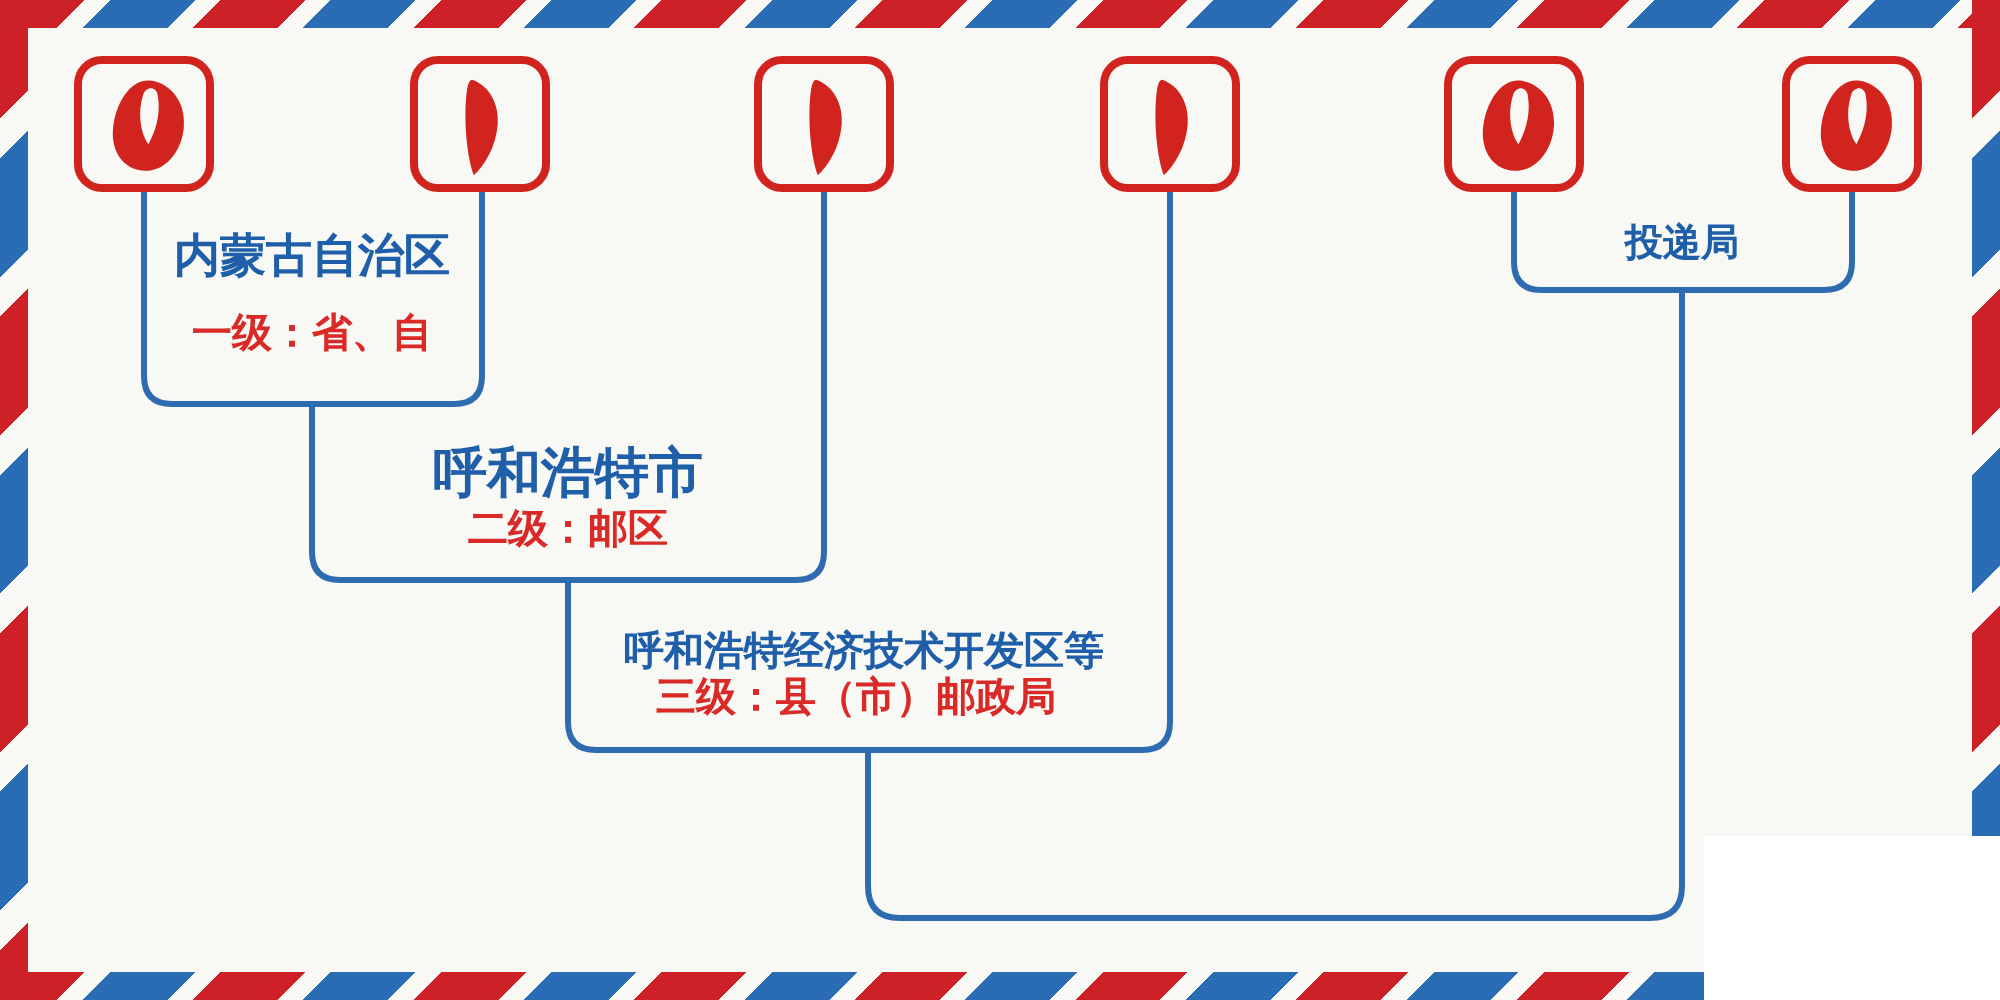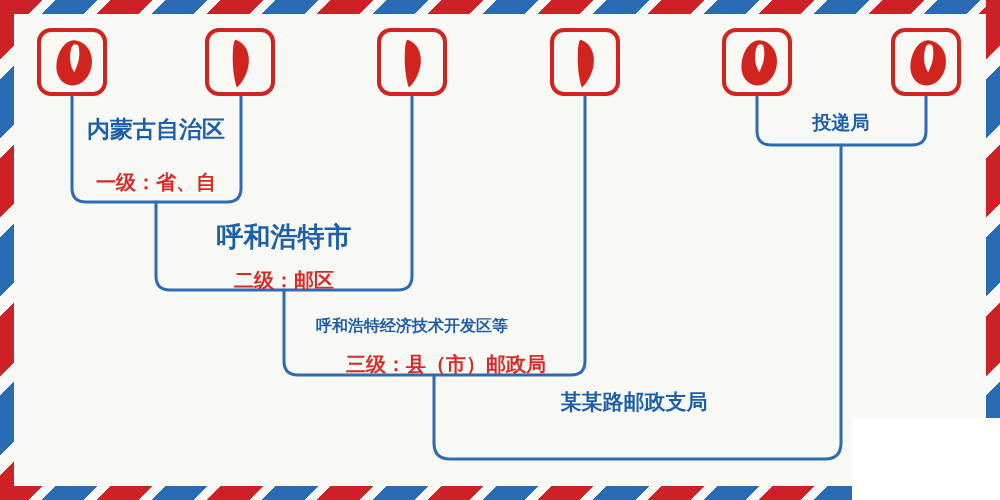--- a/index.html
+++ b/index.html
@@ -46,21 +46,21 @@
   .digit-box{
     position:absolute;top:28px;width:70px;height:68px;box-sizing:border-box;
     border:4.5px solid var(--red);border-radius:14px;background:transparent;z-index:4;
   }
   .digit-box svg{display:block;width:100%;height:100%;}
   .digit-box path{fill:var(--red);}
   
   .label{position:absolute;transform:translate(-50%,-50%);white-space:nowrap;
     text-align:center;z-index:5;font-weight:bold;line-height:1.08;}
   .place{color:var(--blue-text);}
-  .desc{color:var(--red-text);margin-top:16px;}
+  .desc{color:var(--red-text);}
   .badge{
     position:absolute;left:35px;top:419px;width:222px;height:47px;
     background:var(--badge-bg);border-radius:12px;z-index:5;
     display:flex;align-items:center;justify-content:center;
   }
   .badge span{color:var(--red-text);font-weight:bold;font-size:22px;white-space:nowrap;}
 </style>
 </head>
 <body>
 
@@ -112,21 +112,20 @@
   </div>
 
   <div class="label place" style="left:156px;top:129px;font-size:23px">内蒙古自治区</div>
   <div class="label desc" style="left:156px;top:167px;font-size:20px">
     <div>一级：省、自</div>
   </div>
 
   <div class="label place" style="left:284px;top:237px;font-size:27px">呼和浩特市</div>
   <div class="label desc" style="left:284px;top:265px;font-size:20px">二级：邮区</div>
 
-  <div class="label place" style="left:412px;top:326px;font-size:16px">呼和浩特经济技术开发区等</div>
-  <div class="label desc" style="left:446px;top:349px;font-size:20px">三级：县（市）邮政局</div>
+  <div class="label place" style="left:432px;top:326px;font-size:20px">呼和浩特经济技术开发区等</div>
+  <div class="label desc" style="left:428px;top:349px;font-size:20px">三级：县（市）邮政局</div>
 
-  <div class="label place" style="left:634px;top:402px;font-size:21px">某某路邮政支局</div>
 
   <div class="label place" style="left:841px;top:122px;font-size:19px">投递局</div>
 
 
 </div>
 
 </body></html>

